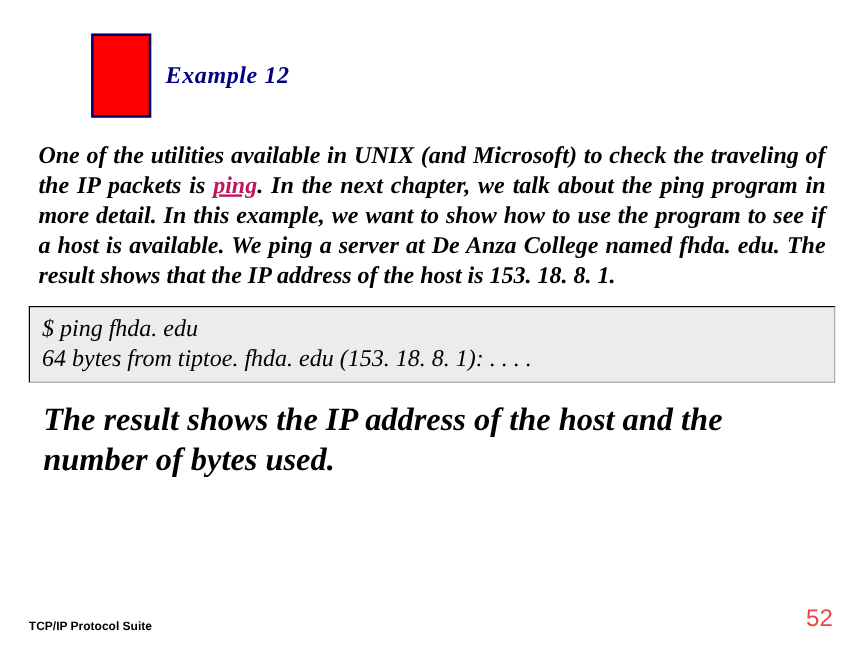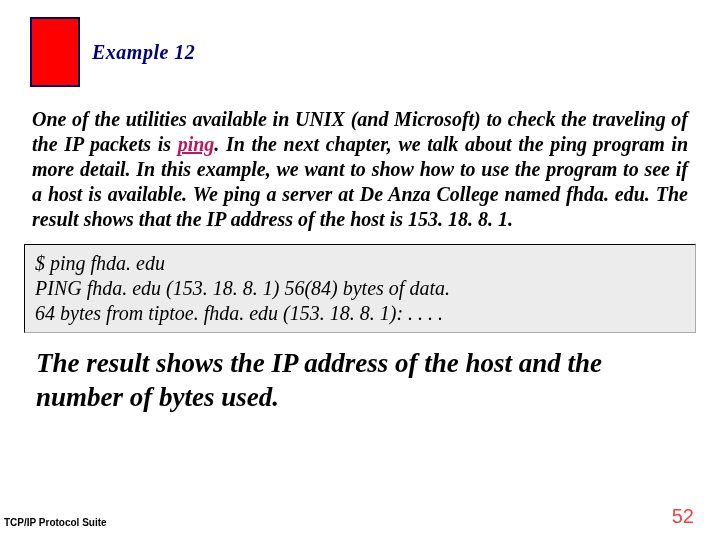--- a/index.html
+++ b/index.html
@@ -7,21 +7,22 @@
     width: 720px;
     height: 540px;
     background: #ffffff;
     font-family: Georgia, 'Times New Roman', serif;
     position: relative;
     overflow: hidden;
   }
   .header-area {
     display: flex;
     align-items: center;
-    padding: 17px 0 0 30px;
+    padding: 28px 0 0 30px;
+    margin-left: 46px;
   }
   .red-box {
     width: 50px;
     height: 70px;
     background: #ff0000;
     border: 2px solid #000066;
   }
   .example-title {
     margin-left: 12px;
     font-style: italic;
@@ -61,21 +62,21 @@
     font-size: 27px;
     font-style: italic;
     font-weight: bold;
     color: #000000;
     text-align: left;
     line-height: 1.25;
   }
   .footer {
     position: absolute;
     bottom: 12px;
-    left: 4px;
+    left: 24px;
     right: 26px;
     display: flex;
     justify-content: space-between;
     align-items: flex-end;
     font-family: Verdana, Arial, sans-serif;
   }
   .footer-left {
     font-size: 10px;
     font-weight: bold;
     color: #000;
@@ -92,21 +93,20 @@
   <div class="red-box"></div>
   <div class="example-title">Example 12</div>
 </div>
 
 <div class="body-text">
   <span>One of the utilities available in UNIX (and Microsoft) to check the traveling of the IP packets is </span><span class="highlight-ping">ping</span><span>. In the next chapter, we talk about the ping program in more detail. In this example, we want to show how to use the program to see if a host is available. We ping a server at De Anza College named fhda. edu. The result shows that the IP address of the host is </span><span class="highlight-ip">153. 18. 8. 1.</span>
 </div>
 
 <div class="code-block">
   <div>$ ping fhda. edu</div>
-  <div>PING fhda. edu (153. 18. 8. 1) 56(84) bytes of data.</div>
   <div>64 bytes from tiptoe. fhda. edu (153. 18. 8. 1): . . . .</div>
 </div>
 
 <div class="after-text">The result shows the IP address of the host and the number of bytes used.</div>
 
 <div class="footer">
   <div class="footer-left">TCP/IP Protocol Suite</div>
   <div class="footer-right">52</div>
 </div>
 

